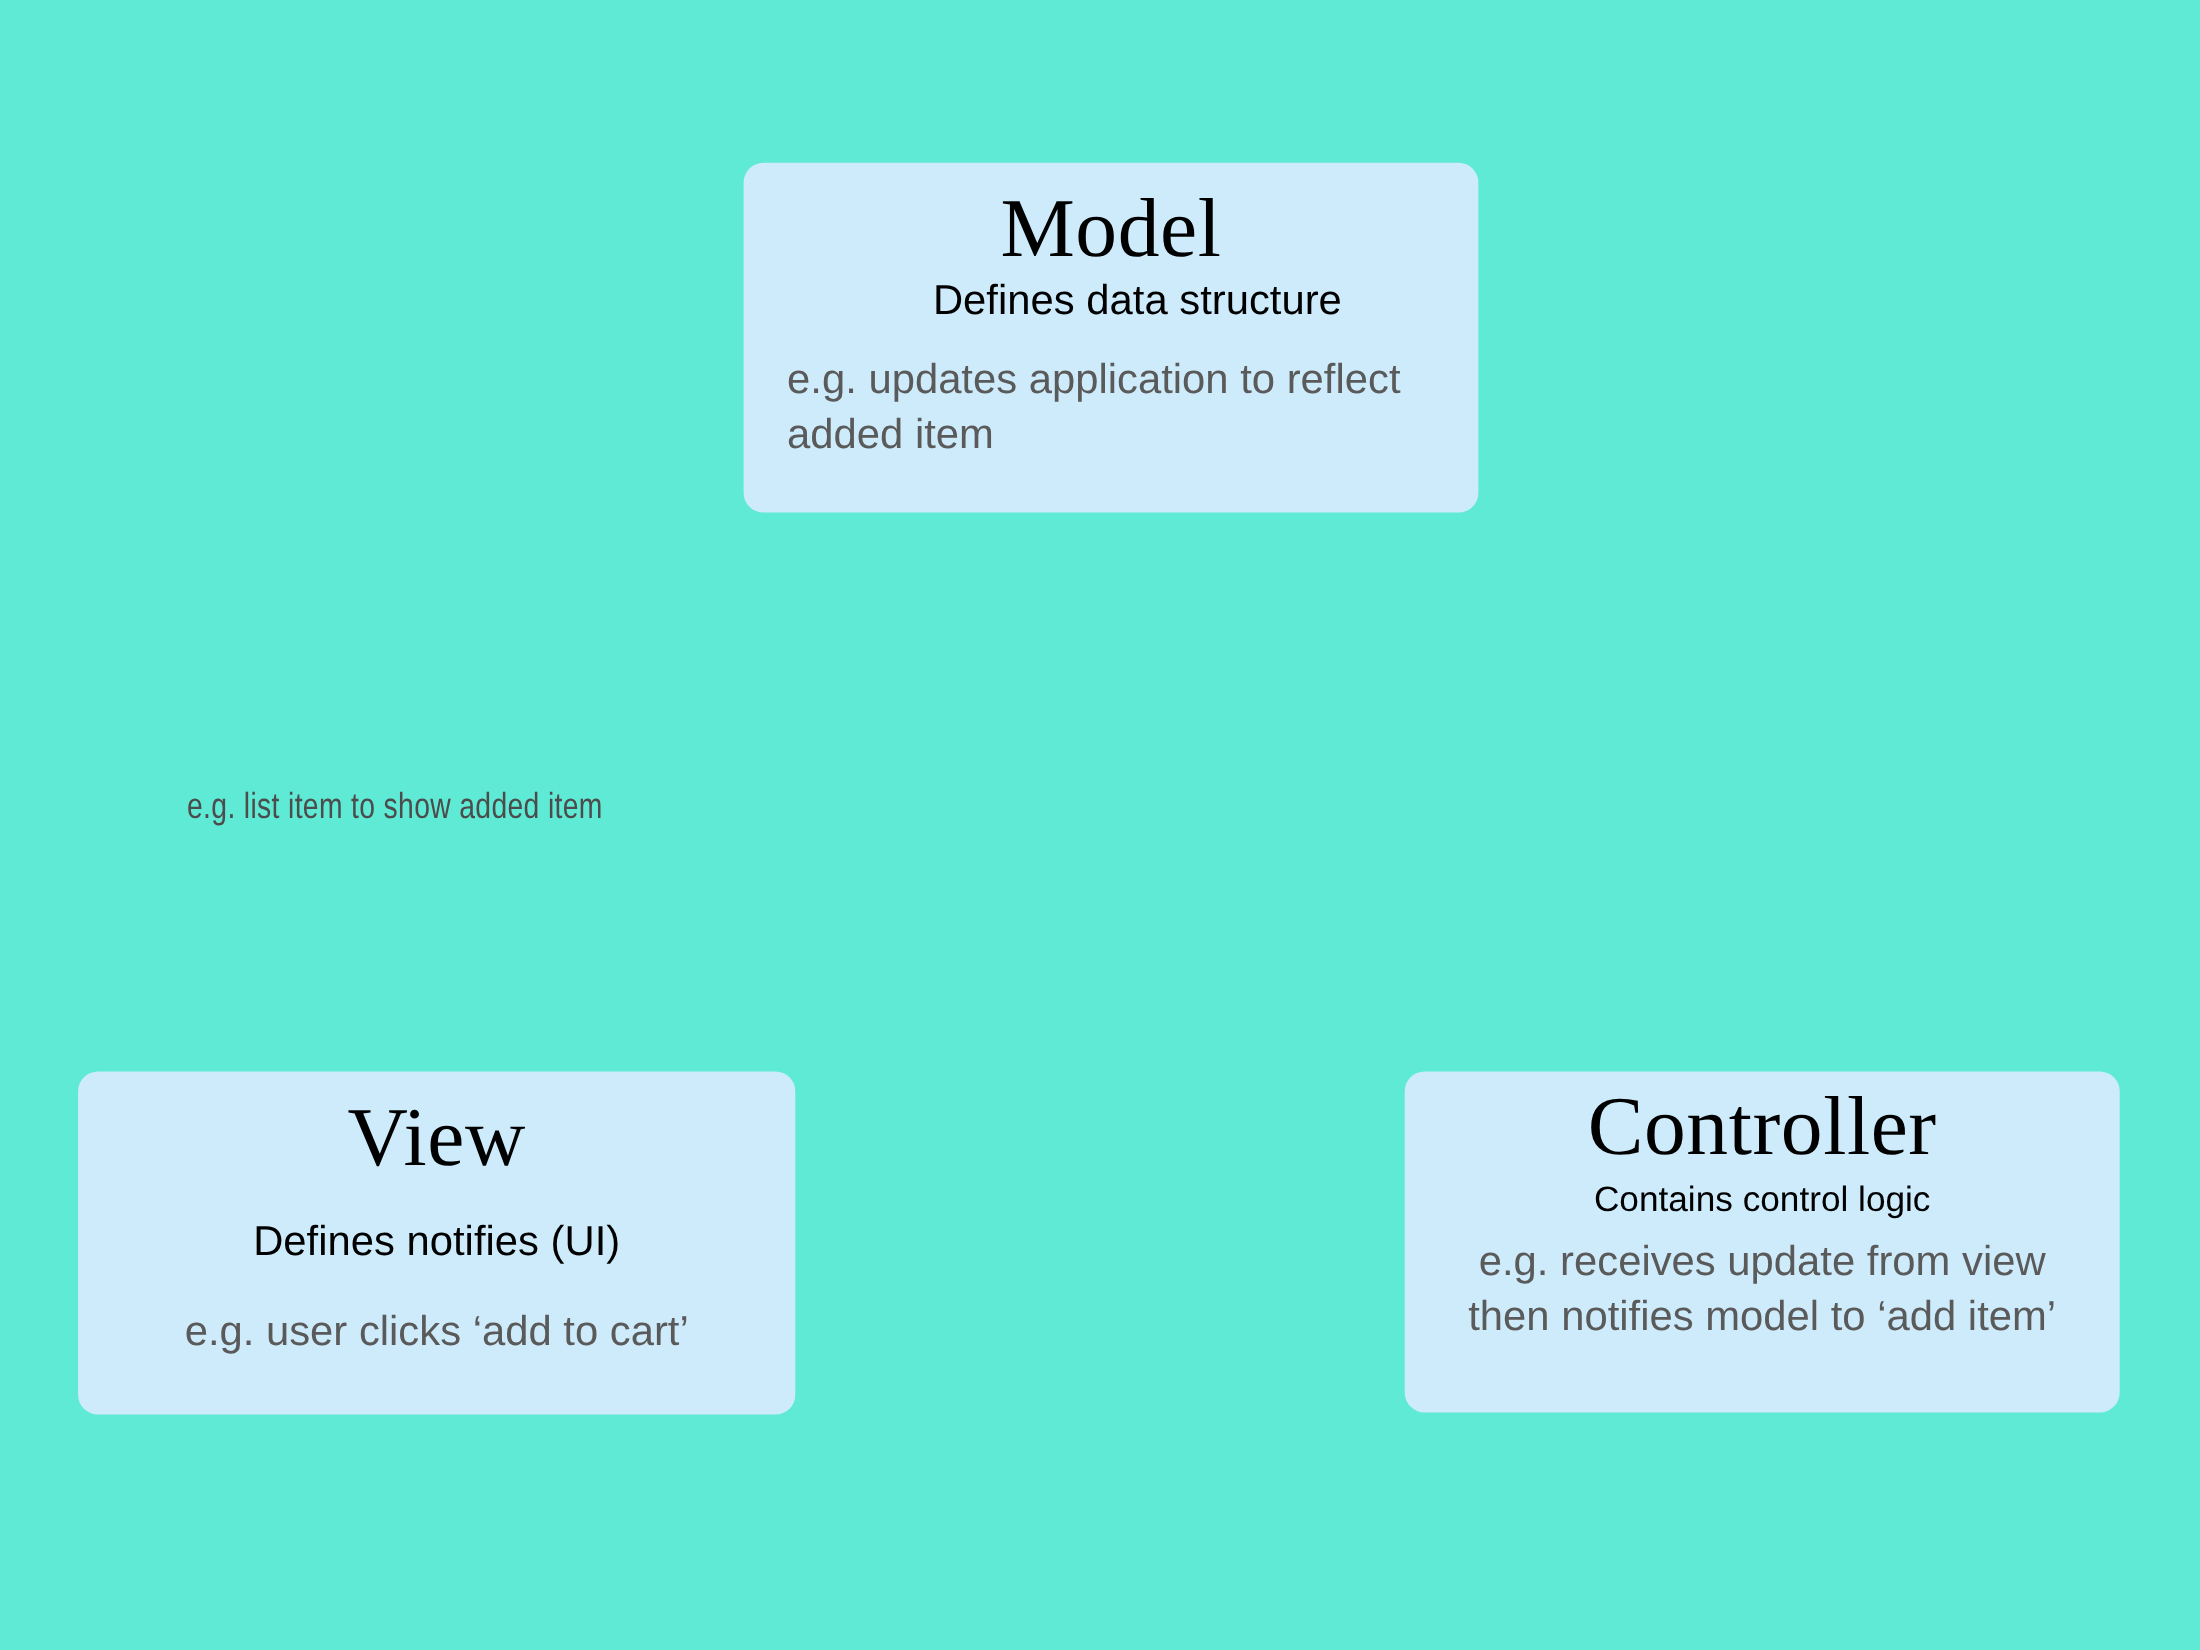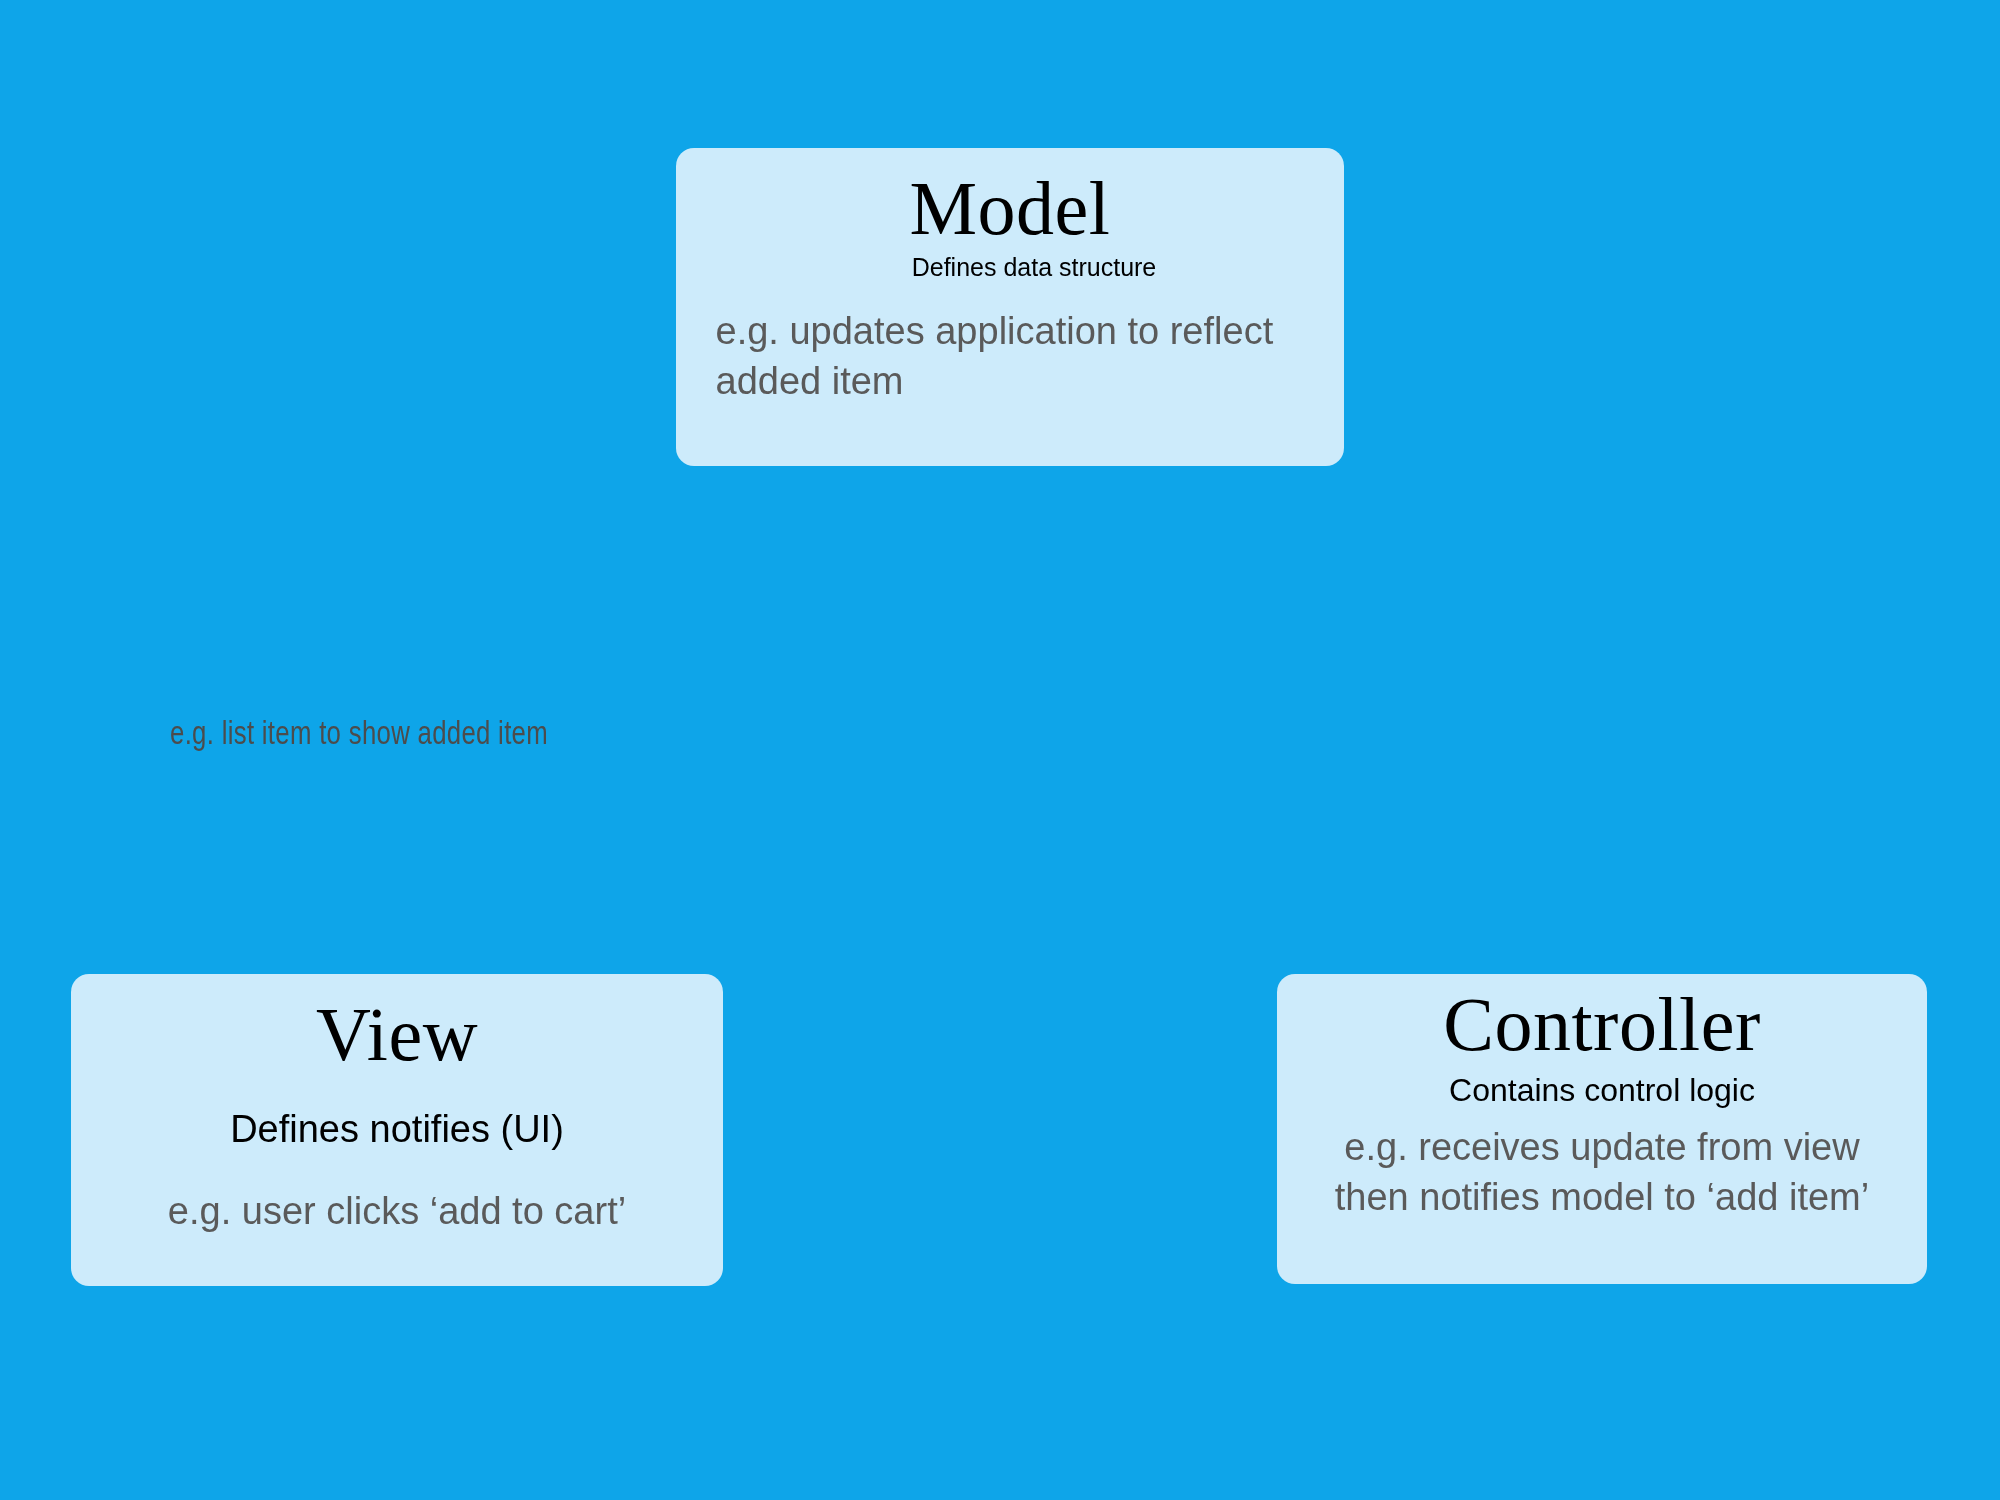--- a/index.html
+++ b/index.html
@@ -4,21 +4,21 @@
 <style>
   html, body {
     margin: 0;
     padding: 0;
     background: #000000;
   }
   #canvas {
     position: relative;
     width: 2000px;
     height: 1500px;
-    background: #0ea5e9;
+    background: #5eead4;
     overflow: hidden;
     font-family: "Liberation Sans", sans-serif;
   }
 
   .node {
     position: absolute;
     background: #cdebfb;
     border-radius: 18px;
     box-sizing: border-box;
     display: flex;
@@ -52,21 +52,21 @@
 
   
   #node-model {
     left: 676px;
     top: 148px;
     width: 668px;
     height: 318px;
     padding-top: 22px;
   }
   #node-model .node-title   { font-size: 76px; letter-spacing: 0.5px; }
-  #node-model .node-subtitle{ font-size: 25px; margin-top: 8px; margin-left: 48px; }
+  #node-model .node-subtitle{ font-size: 38px; margin-top: 8px; margin-left: 48px; }
   #node-model .node-example { font-size: 38px; margin-top: 26px; width: 625px; text-align: left; padding-left: 18px; box-sizing: border-box; }
 
   
   #node-view {
     left: 71px;
     top: 974px;
     width: 652px;
     height: 312px;
     padding-top: 22px;
     gap: 28px;

